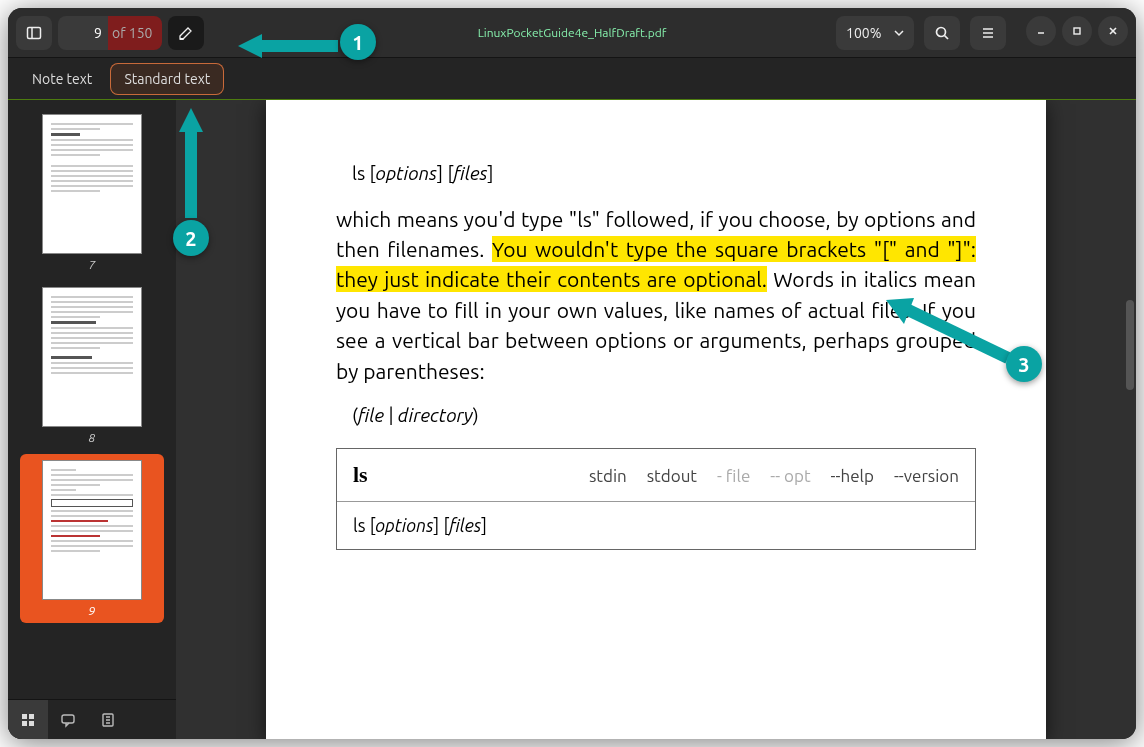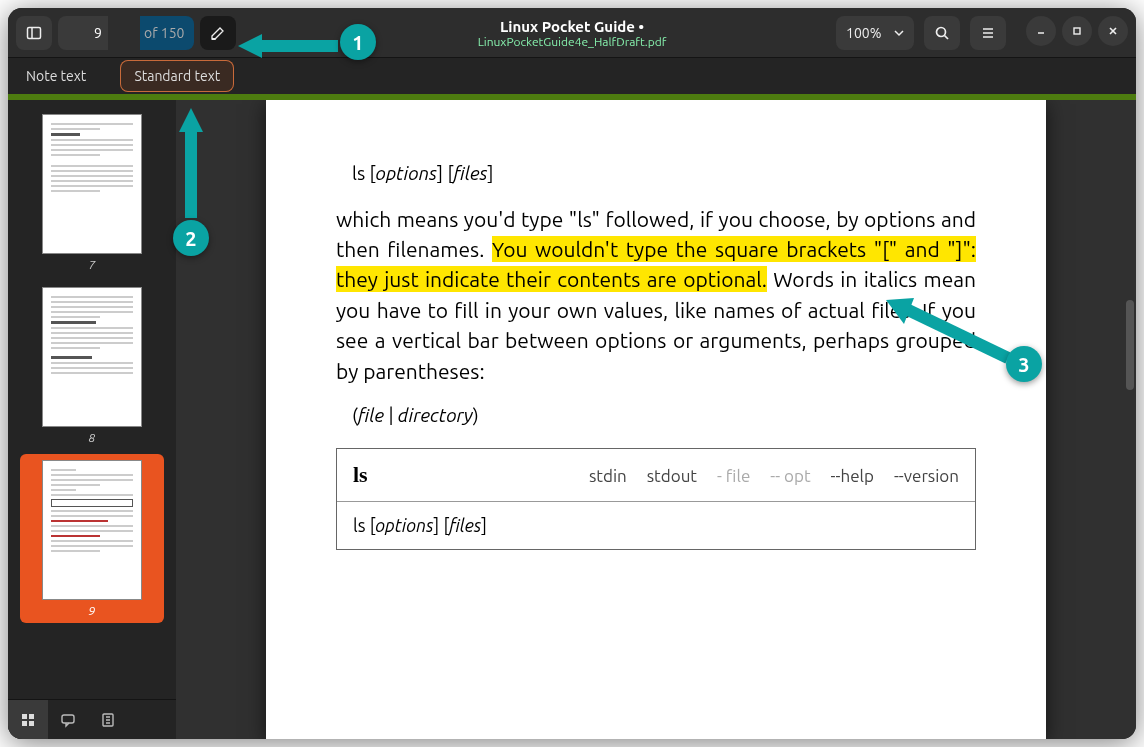--- a/index.html
+++ b/index.html
@@ -19,35 +19,35 @@
     background: #3a3a3a; color: #eee; border: none; border-radius: 8px;
     height: 34px; min-width: 34px; padding: 0 10px; display: inline-flex;
     align-items: center; justify-content: center; cursor: pointer; font-size: 14px;
   }
   .hbtn + .hbtn { margin-left: 4px; }
   .page-entry {
     background: #3a3a3a; border: none; color: #fff; width: 50px; height: 34px;
     text-align: right; border-radius: 8px 0 0 8px; padding-right: 6px; font-size: 14px;
   }
   .page-of {
-    background: #0c4a6e; color: #aaa; height: 34px; display: inline-flex;
-    align-items: center; padding: 0 10px 0 4px; border-radius: 0 8px 8px 0; font-size: 14px; margin-left: 32px;
+    background: #7f1d1d; color: #aaa; height: 34px; display: inline-flex;
+    align-items: center; padding: 0 10px 0 4px; border-radius: 0 8px 8px 0; font-size: 14px;
   }
   .title-wrap { position: absolute; left: 0; right: 0; text-align: center; pointer-events: none; }
   .title-main { color: #fff; font-weight: 600; font-size: 15px; }
   .title-sub { color: #86efac; font-size: 12px; }
   .header-right { margin-left: auto; display: flex; align-items: flex-start; gap: 6px; }
   .zoom-btn { width: 78px; justify-content: space-between; padding: 0 10px; }
   .winctl { width: 30px; height: 30px; border-radius: 50%; background: #3a3a3a; display: inline-flex;
             align-items: center; justify-content: center; color: #eee; cursor: pointer; }
 
   
   .annobar {
-    display: flex; align-items: center; height: 42px; padding: 0 4px;
-    background: #242424; border-bottom: 6px solid #4d7c0f; gap: 20px;
+    display: flex; align-items: center; height: 42px; padding: 0 10px;
+    background: #242424; border-bottom: 1px solid #4d7c0f; gap: 4px;
   }
   .annobtn {
     background: transparent; color: #ddd; border: none; border-radius: 8px;
     height: 32px; padding: 0 14px; font-size: 14px; cursor: pointer;
   }
   .annobtn.active { background: #3a2a22; box-shadow: inset 0 0 0 1px #c86a3a; }
 
   
   .content { flex: 1; display: flex; min-height: 0; }
   .sidebar {
@@ -127,21 +127,20 @@
     <span class="page-of">of 150</span>
     <div style="width:6px"></div>
     <button class="hbtn" style="background:#1a1a1a">
       <svg width="16" height="16" viewBox="0 0 16 16" fill="#eee">
           <path d="M2 11 L10 3 L13 6 L5 14 L2 14 Z M2 14 L2 11" stroke="#eee" stroke-width="1.3" fill="none"></path>
           <line x1="2" y1="14" x2="5.5" y2="14" stroke="#eee" stroke-width="2"></line>
         </svg>
     </button>
 
     <div class="title-wrap">
-      <div class="title-main">Linux Pocket Guide •</div>
       <div class="title-sub">LinuxPocketGuide4e_HalfDraft.pdf</div>
     </div>
 
     <div class="header-right">
       <button class="hbtn zoom-btn">
         <span>100%</span>
         <svg width="10" height="10" viewBox="0 0 10 10">
             <path d="M1 3 L5 7 L9 3" stroke="#eee" stroke-width="1.5" fill="none"></path>
           </svg>
       </button>

